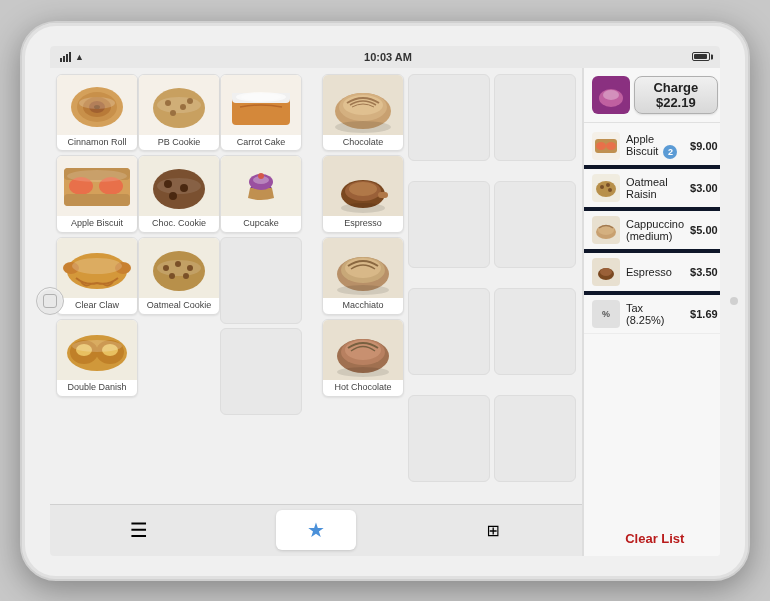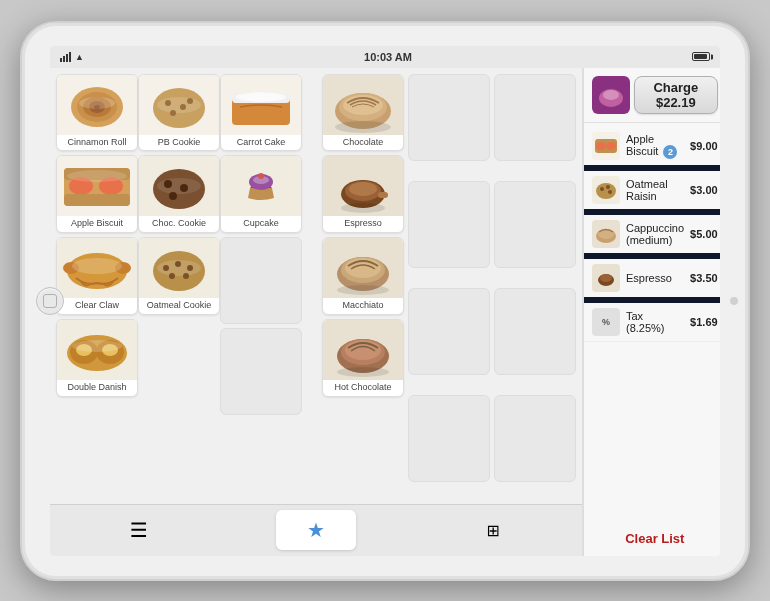--- a/index.html
+++ b/index.html
@@ -266,21 +266,21 @@
     
     .order-items {
       flex: 1;
       overflow-y: auto;
       padding: 4px 0;
     }
     .order-item {
       display: flex;
       align-items: center;
       padding: 5px 8px;
-      border-bottom: 6px solid #0f172a;
+      border-bottom: 4px solid #0f172a;
       gap: 6px;
     }
     .order-item-thumb {
       width: 28px;
       height: 28px;
       border-radius: 4px;
       overflow: hidden;
       flex-shrink: 0;
     }
     .order-item-name {

